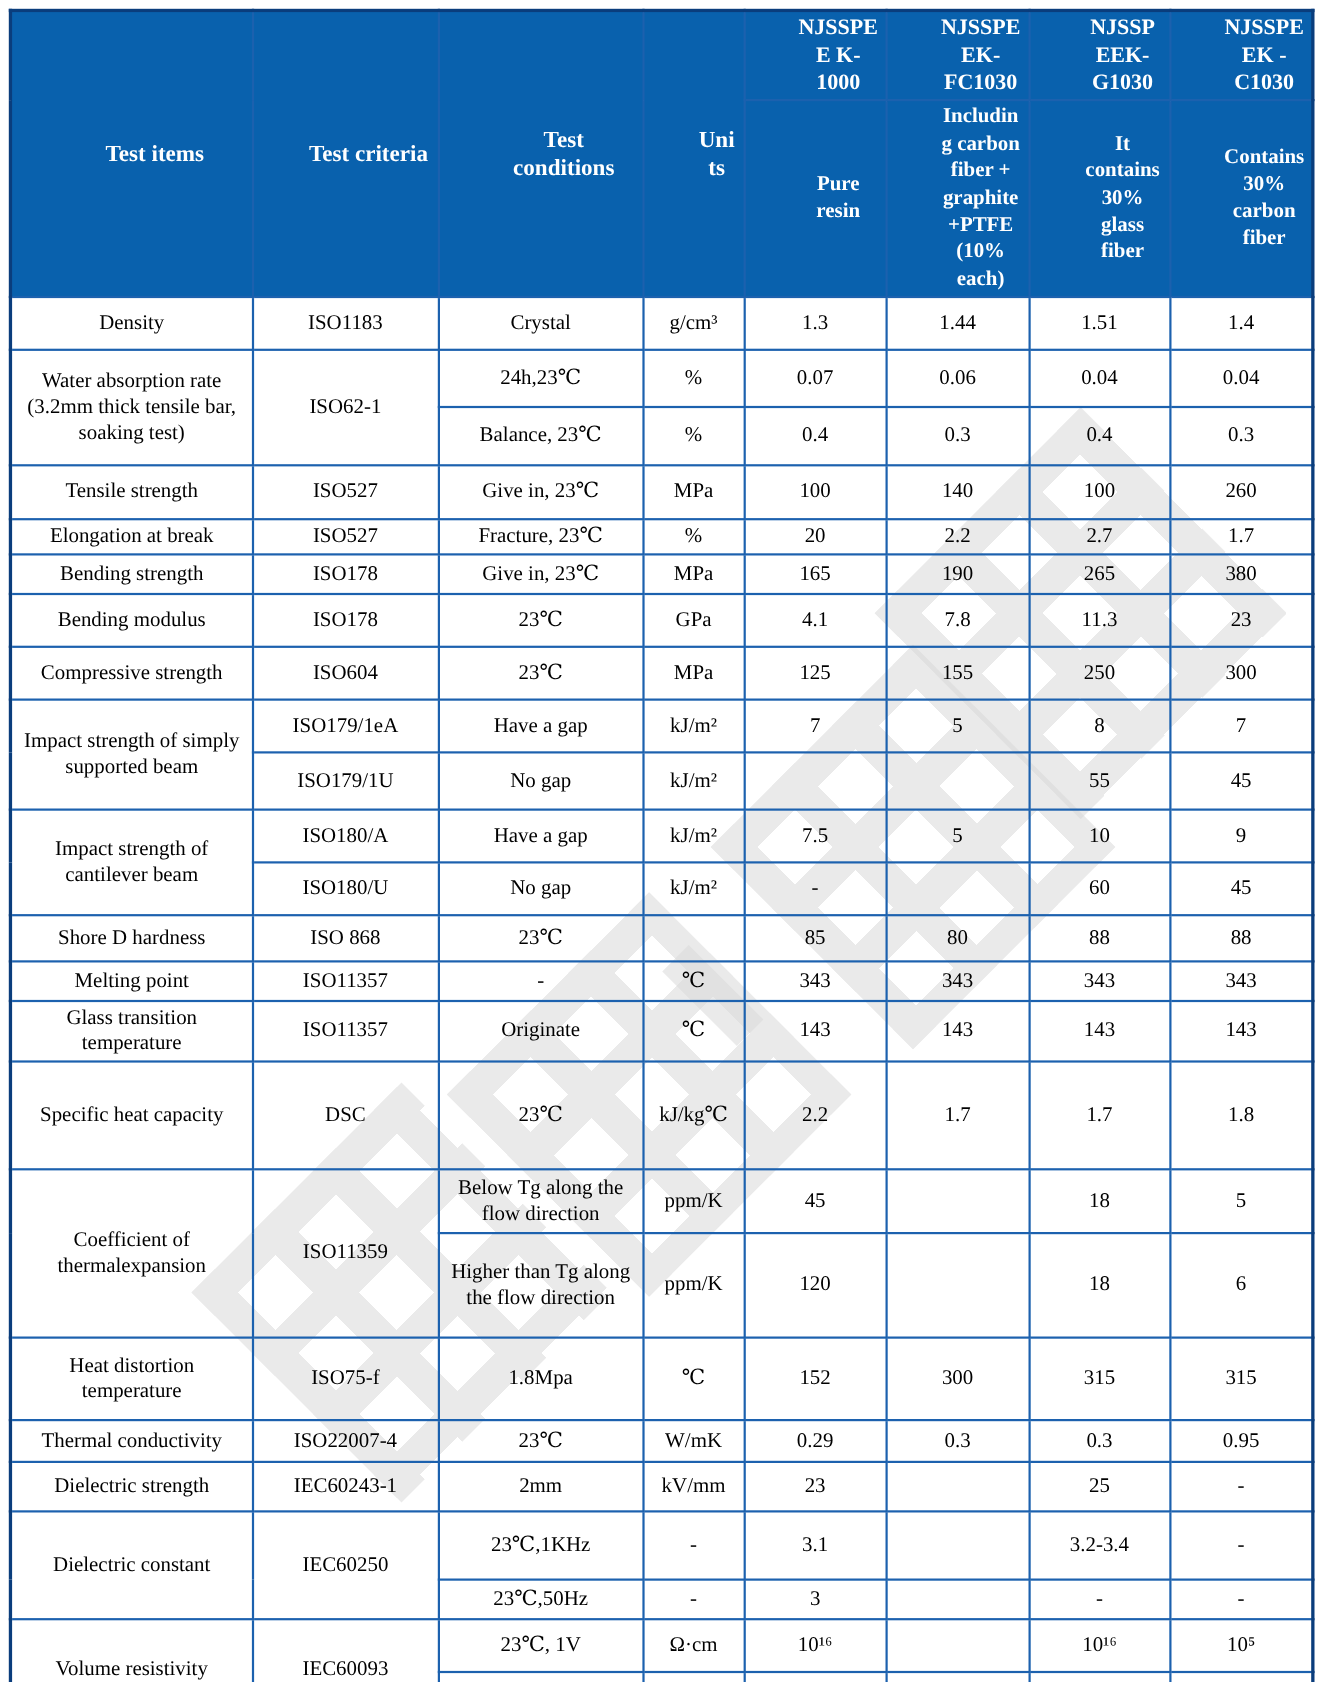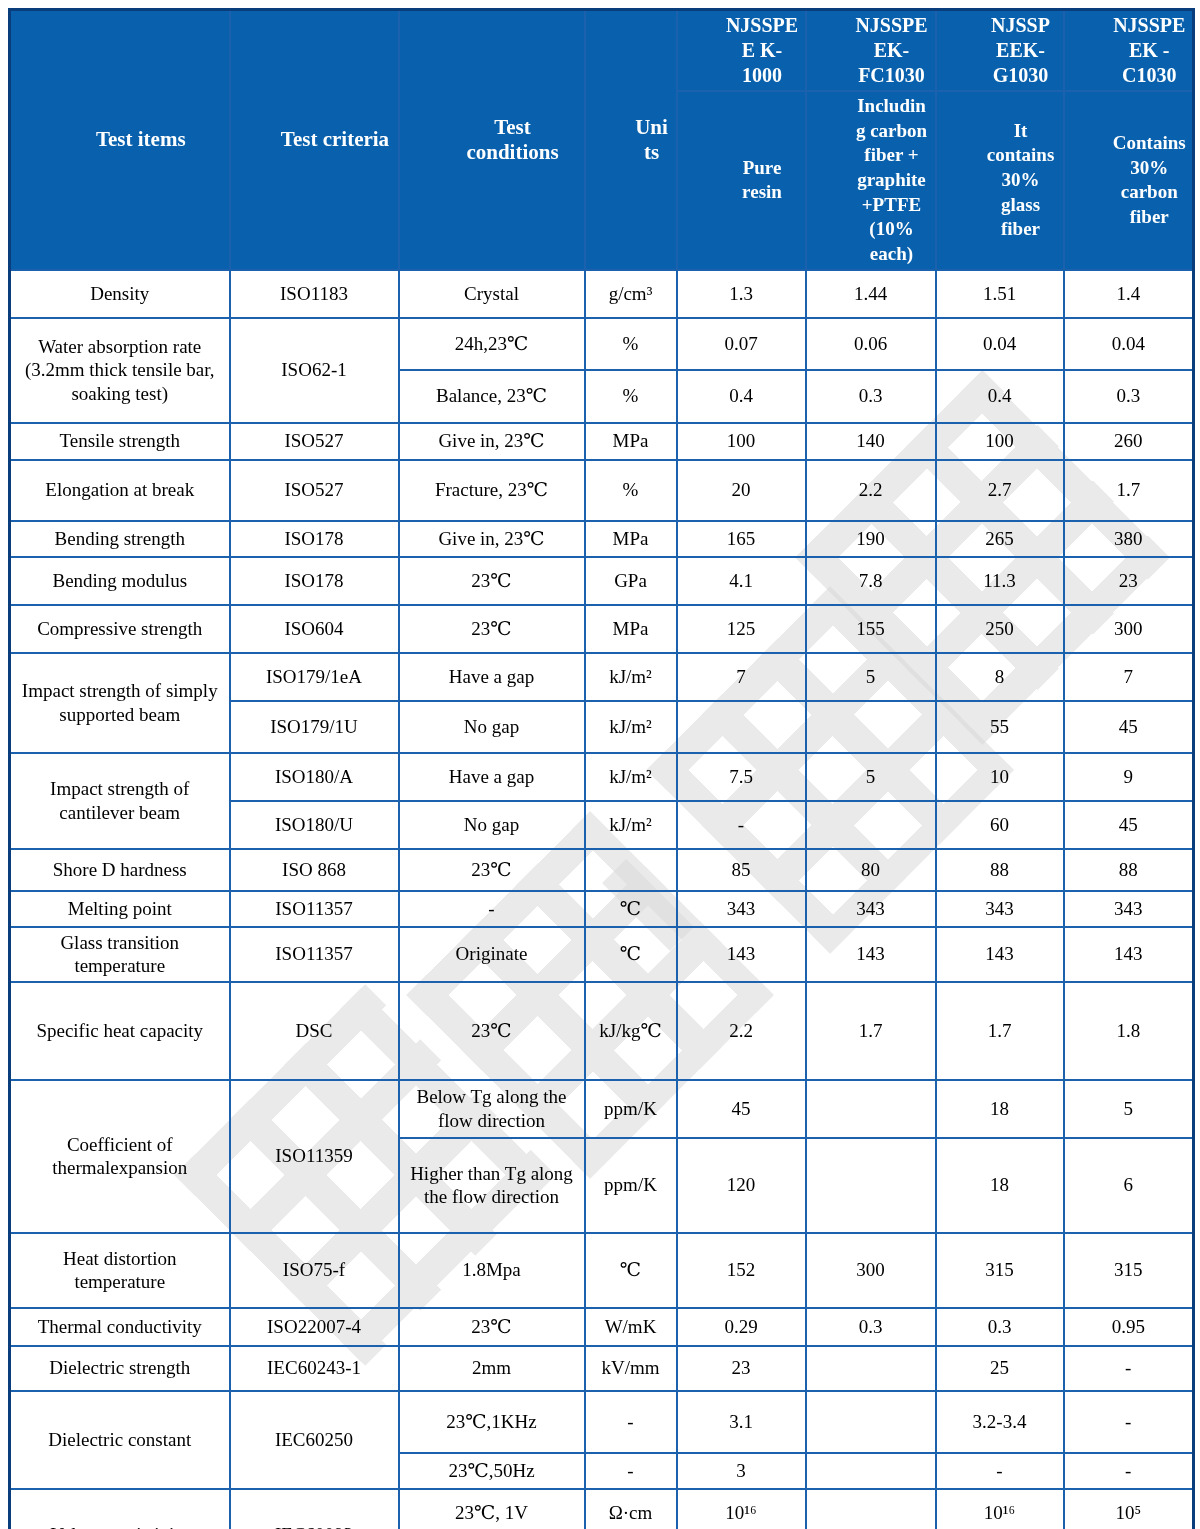--- a/index.html
+++ b/index.html
@@ -92,31 +92,31 @@
           <td class="c-val">0.04</td>
         </tr>
         <tr style="height: 53px;">
           <td class="c-cond">Balance, 23℃</td>
           <td class="c-unit">%</td>
           <td class="c-val">0.4</td>
           <td class="c-val">0.3</td>
           <td class="c-val">0.4</td>
           <td class="c-val">0.3</td>
         </tr>
-        <tr style="height: 37px;">
+        <tr style="height: 49px;">
           <td class="c-item">Tensile strength</td>
           <td class="c-crit">ISO527</td>
           <td class="c-cond">Give in, 23℃</td>
           <td class="c-unit">MPa</td>
           <td class="c-val">100</td>
           <td class="c-val">140</td>
           <td class="c-val">100</td>
           <td class="c-val">260</td>
         </tr>
-        <tr style="height: 61px;">
+        <tr style="height: 32px;">
           <td class="c-item">Elongation at break</td>
           <td class="c-crit">ISO527</td>
           <td class="c-cond">Fracture, 23℃</td>
           <td class="c-unit">%</td>
           <td class="c-val">20</td>
           <td class="c-val">2.2</td>
           <td class="c-val">2.7</td>
           <td class="c-val">1.7</td>
         </tr>
         <tr style="height: 36px;">

